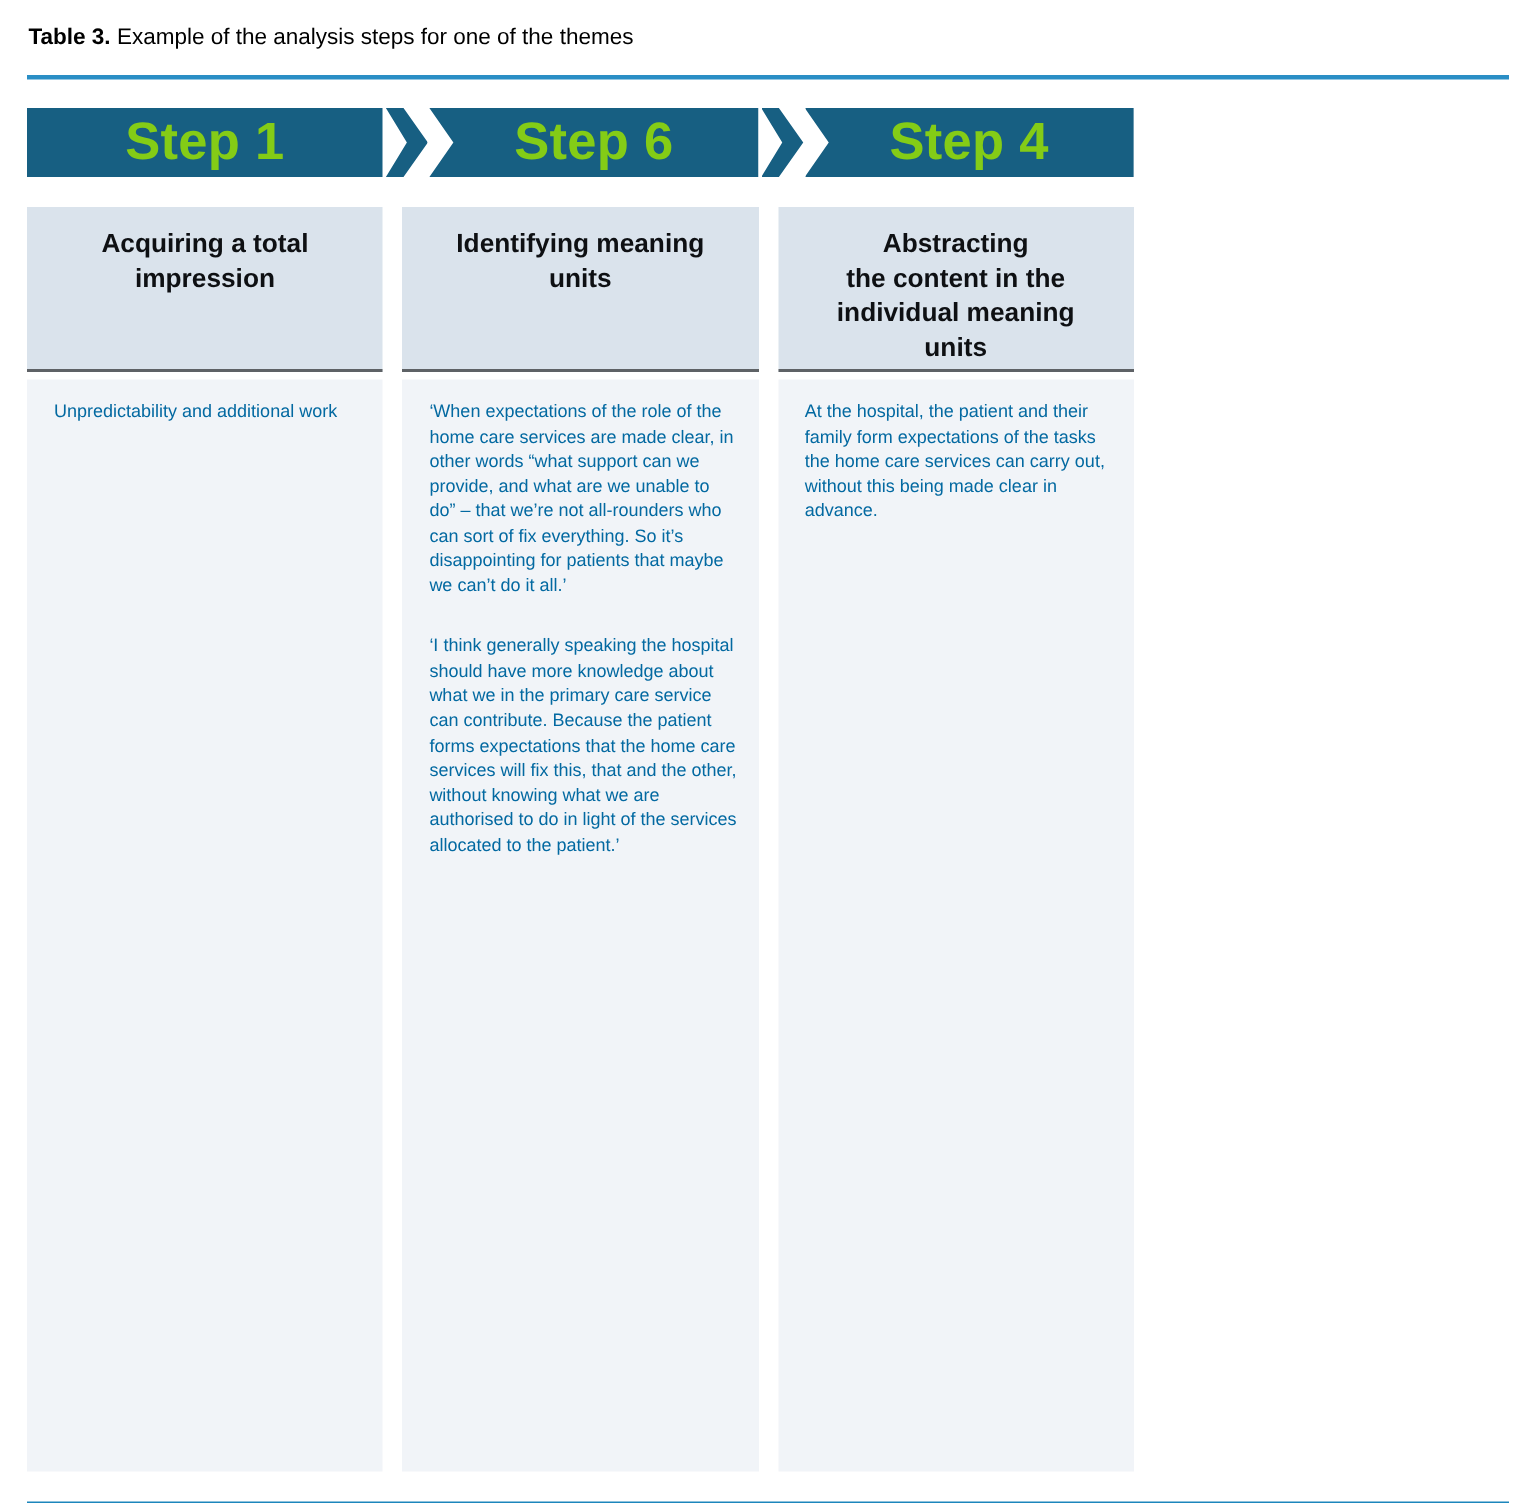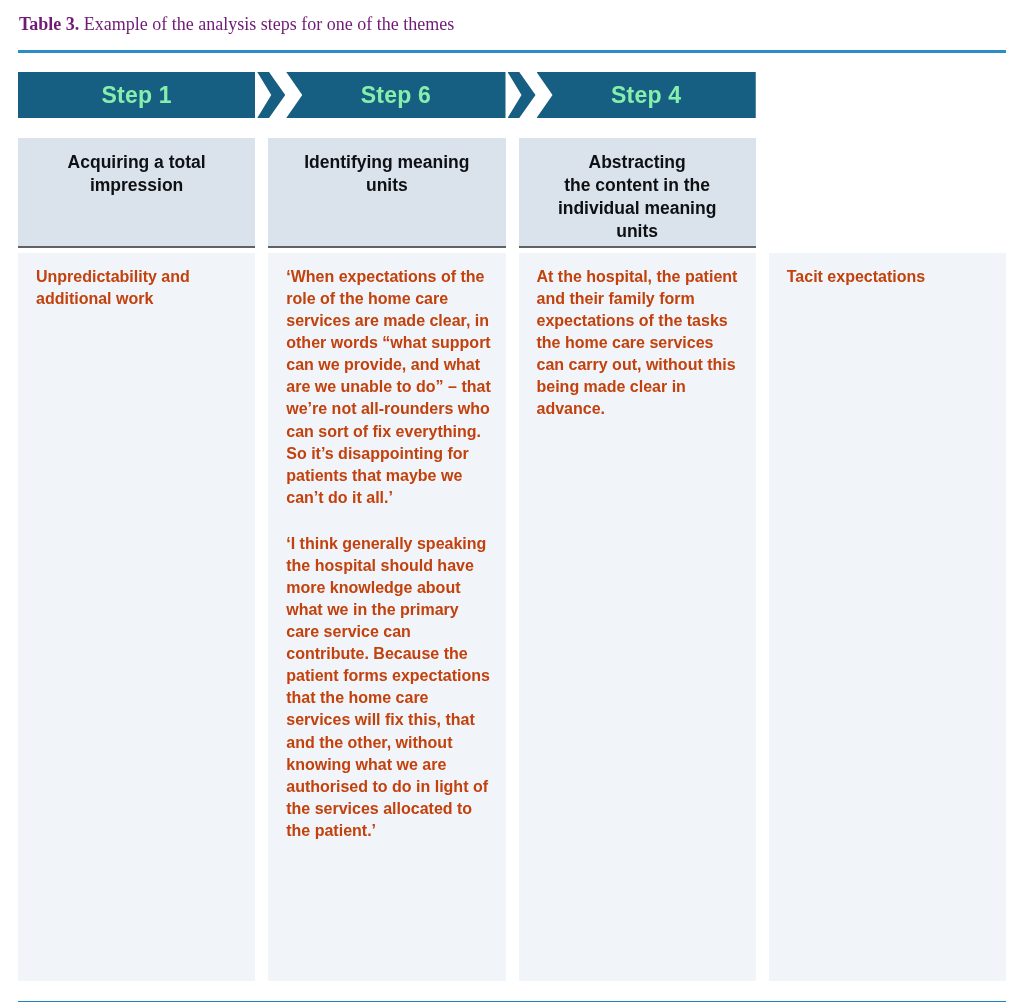--- a/index.html
+++ b/index.html
@@ -8,26 +8,25 @@
     width: 1024px;
     height: 1002px;
     background: #ffffff;
     font-family: "Liberation Sans", "DejaVu Sans", sans-serif;
     color: #1c1f24;
   }
   .page { padding: 12px 18px 0 18px; }
 
   
   .table-title {
-    font-size: 18px;
+    font-size: 15px;
     line-height: 25px;
-    color: #701a75;
+    color: #000000;
     margin: 0 1px 13px 1px;
     font-weight: 400;
-    font-family: Liberation Serif, serif;
   }
   .table-title .bold { font-weight: 700; }
 
   
   .rule-top    { height: 3px; background: #2a8ec5; }
   .rule-bottom { height: 4px; background: #1c86bc; margin-top: 20px; }
 
   
   .grid4 {
     display: grid;
@@ -37,23 +36,23 @@
 
   
   .step-row { margin-top: 19px; }
   .step-head { position: relative; height: 46px; }
   .step-bar {
     height: 100%;
     background: #175f82;
     display: flex;
     align-items: center;
     justify-content: center;
-    color: #86efac;
+    color: #84cc16;
     font-weight: 700;
-    font-size: 23px;
+    font-size: 35px;
     letter-spacing: 0.2px;
   }
   .step-head.notched .step-bar {
     margin-left: 18px;
     clip-path: polygon(0 0, 100% 0, 100% 100%, 0 100%, 16px 50%);
   }
   .chevron {
     position: absolute;
     top: 0;
     right: -30px;
@@ -77,24 +76,23 @@
     color: #0e1013;
     white-space: pre-line;
   }
 
   
   .body-row { margin-top: 5px; }
   .body-cell {
     background: #f1f4f8;
     min-height: 728px;
     padding: 13px 12px 0 18px;
-    font-size: 16px;
+    font-size: 12px;
     line-height: 1.38;
-    color: #c2410c;
-    font-weight: bold;
+    color: #0369a1;
   }
   .body-cell p { margin: 0 0 24px 0; }
 </style>
 </head>
 <body>
 
 <div class="page">
 
   <p class="table-title"><span class="bold">Table 3.</span> <span>Example of the analysis steps for one of the themes</span></p>
 
@@ -135,20 +133,17 @@
     <div class="body-cell">
       <p>Unpredictability and additional work</p>
     </div>
     <div class="body-cell">
       <p>‘When expectations of the role of the home care services are made clear, in other words “what support can we provide, and what are we unable to do” – that we’re not all-rounders who can sort of fix everything. So it’s disappointing for patients that maybe we can’t do it all.’</p>
       <p>‘I think generally speaking the hospital should have more knowledge about what we in the primary care service can contribute. Because the patient forms expectations that the home care services will fix this, that and the other, without knowing what we are authorised to do in light of the services allocated to the patient.’</p>
     </div>
     <div class="body-cell">
       <p>At the hospital, the patient and their family form expectations of the tasks the home care services can carry out, without this being made clear in advance.</p>
     </div>
-    <div class="body-cell">
-      <p>Tacit expectations</p>
-    </div>
   </div>
 
   <div class="rule-bottom"></div>
 
 </div>
 
 </body></html>

